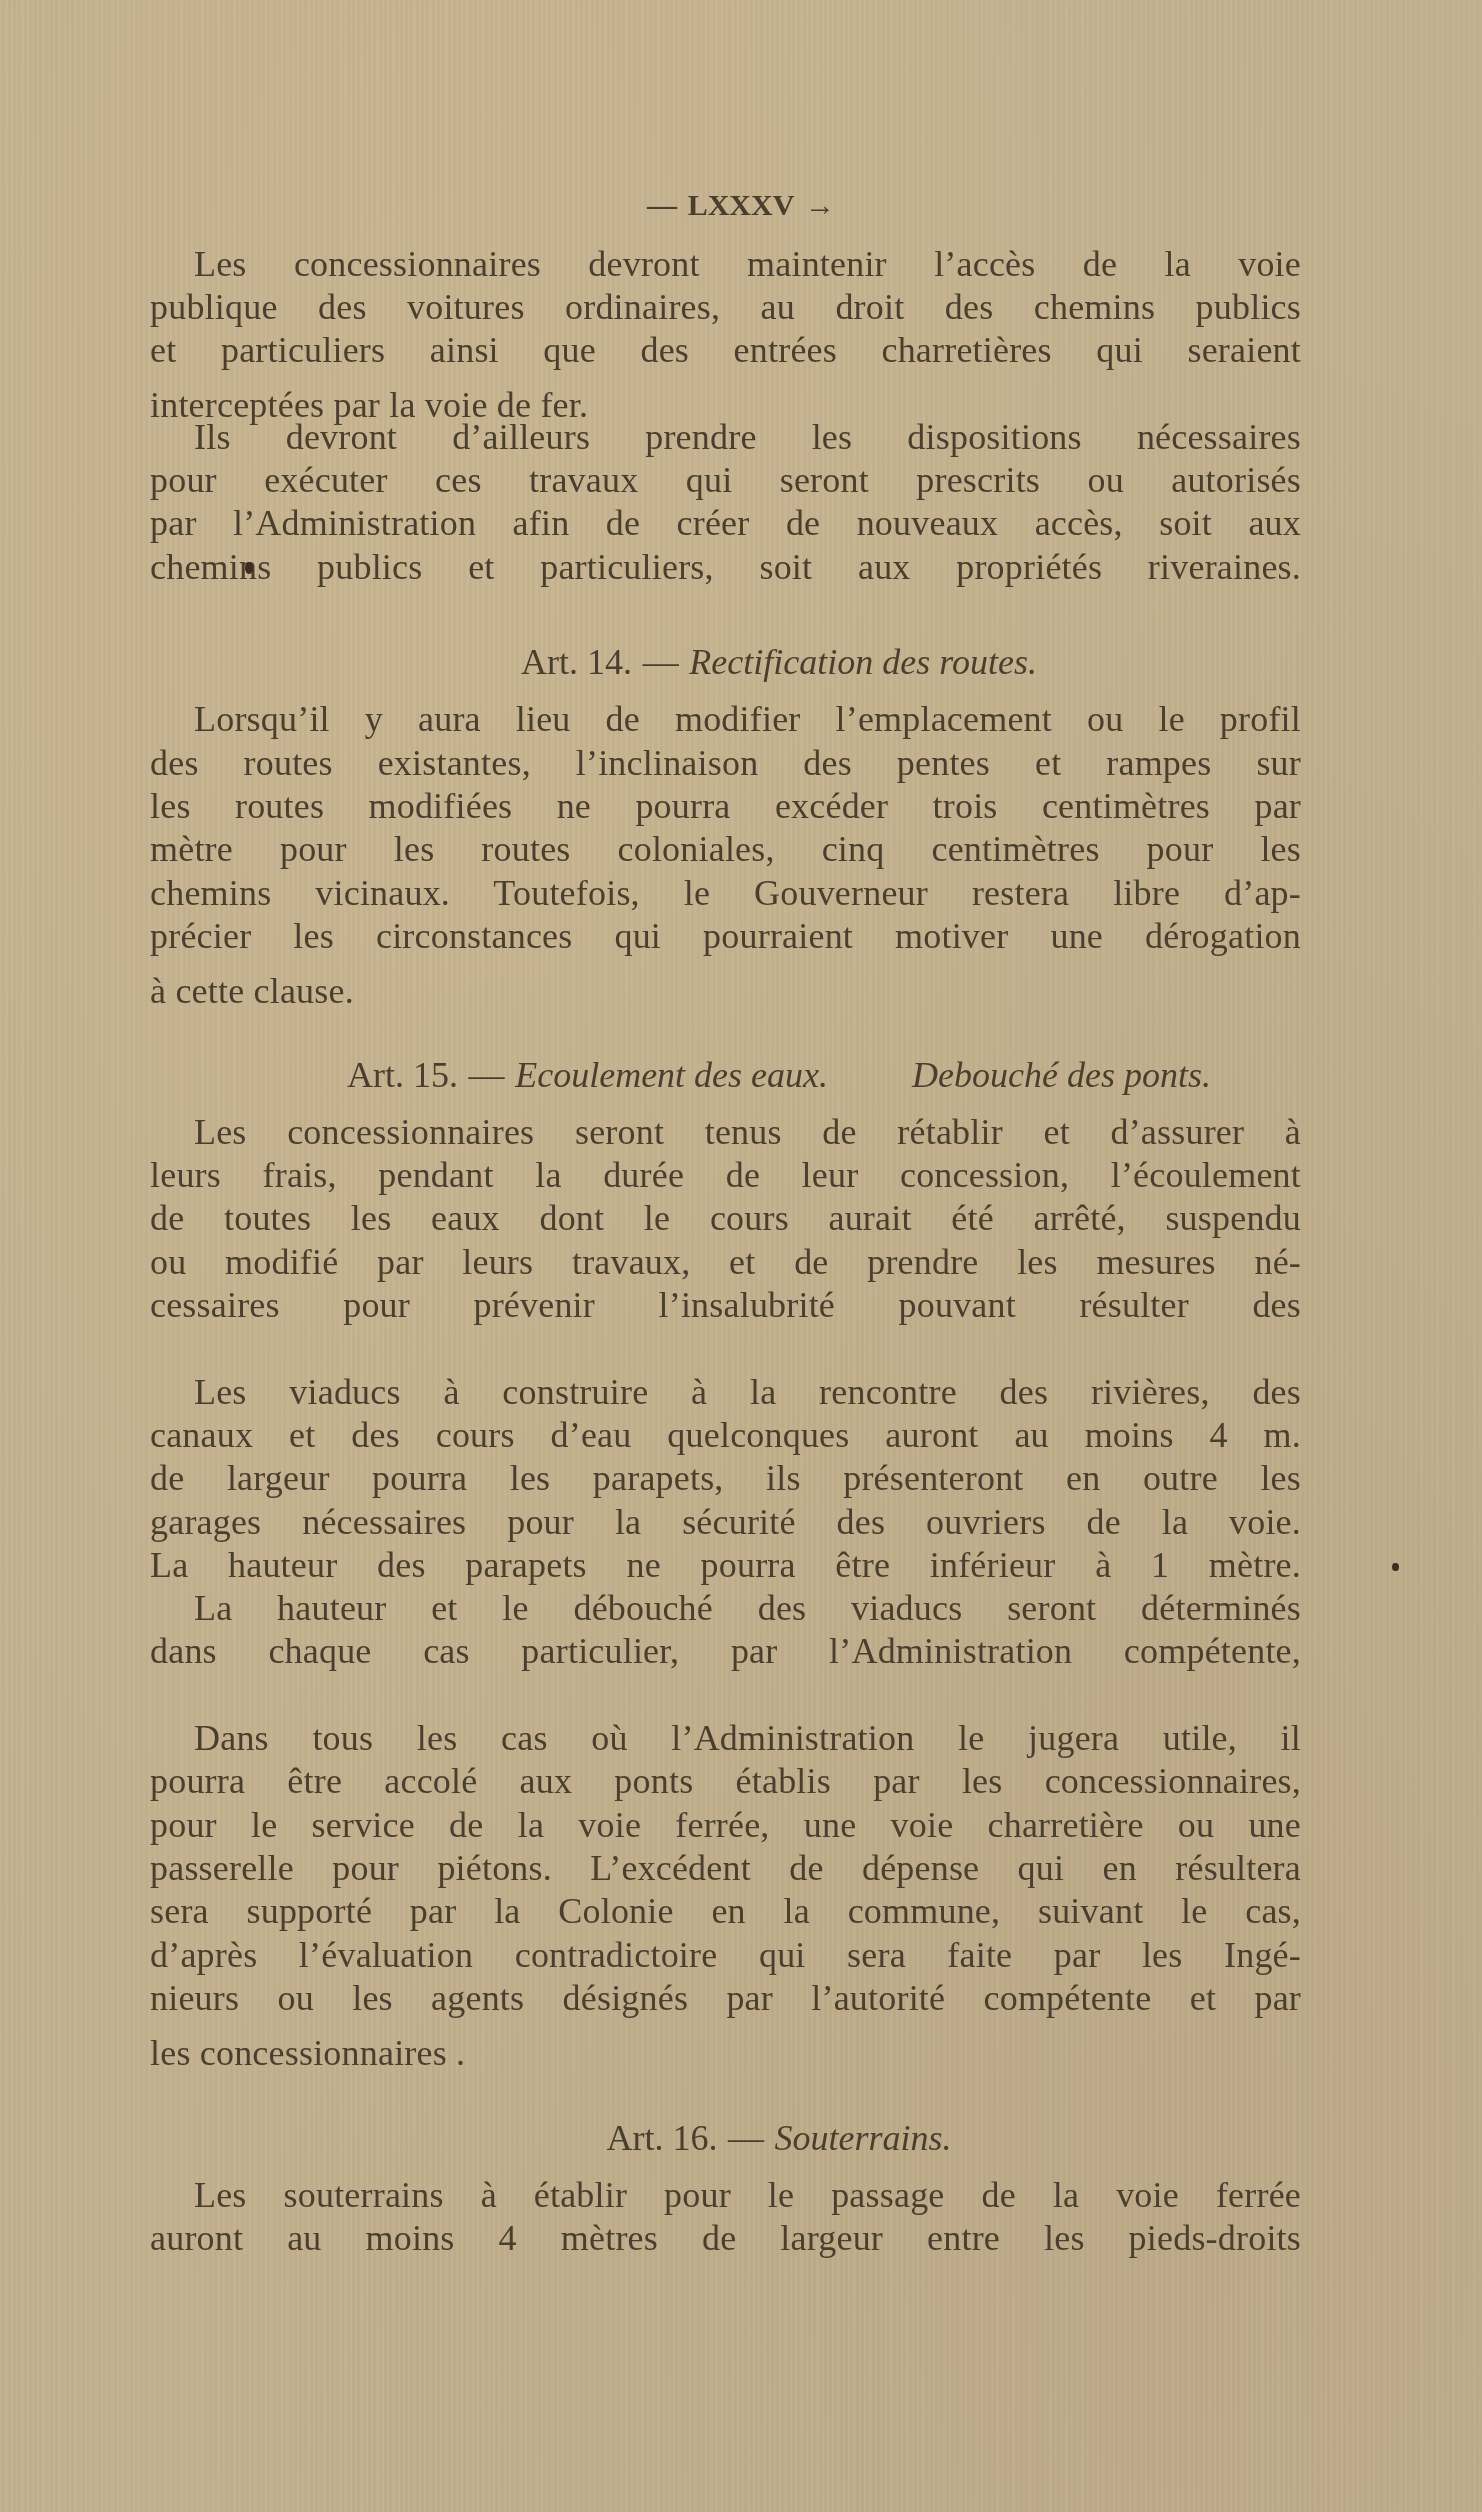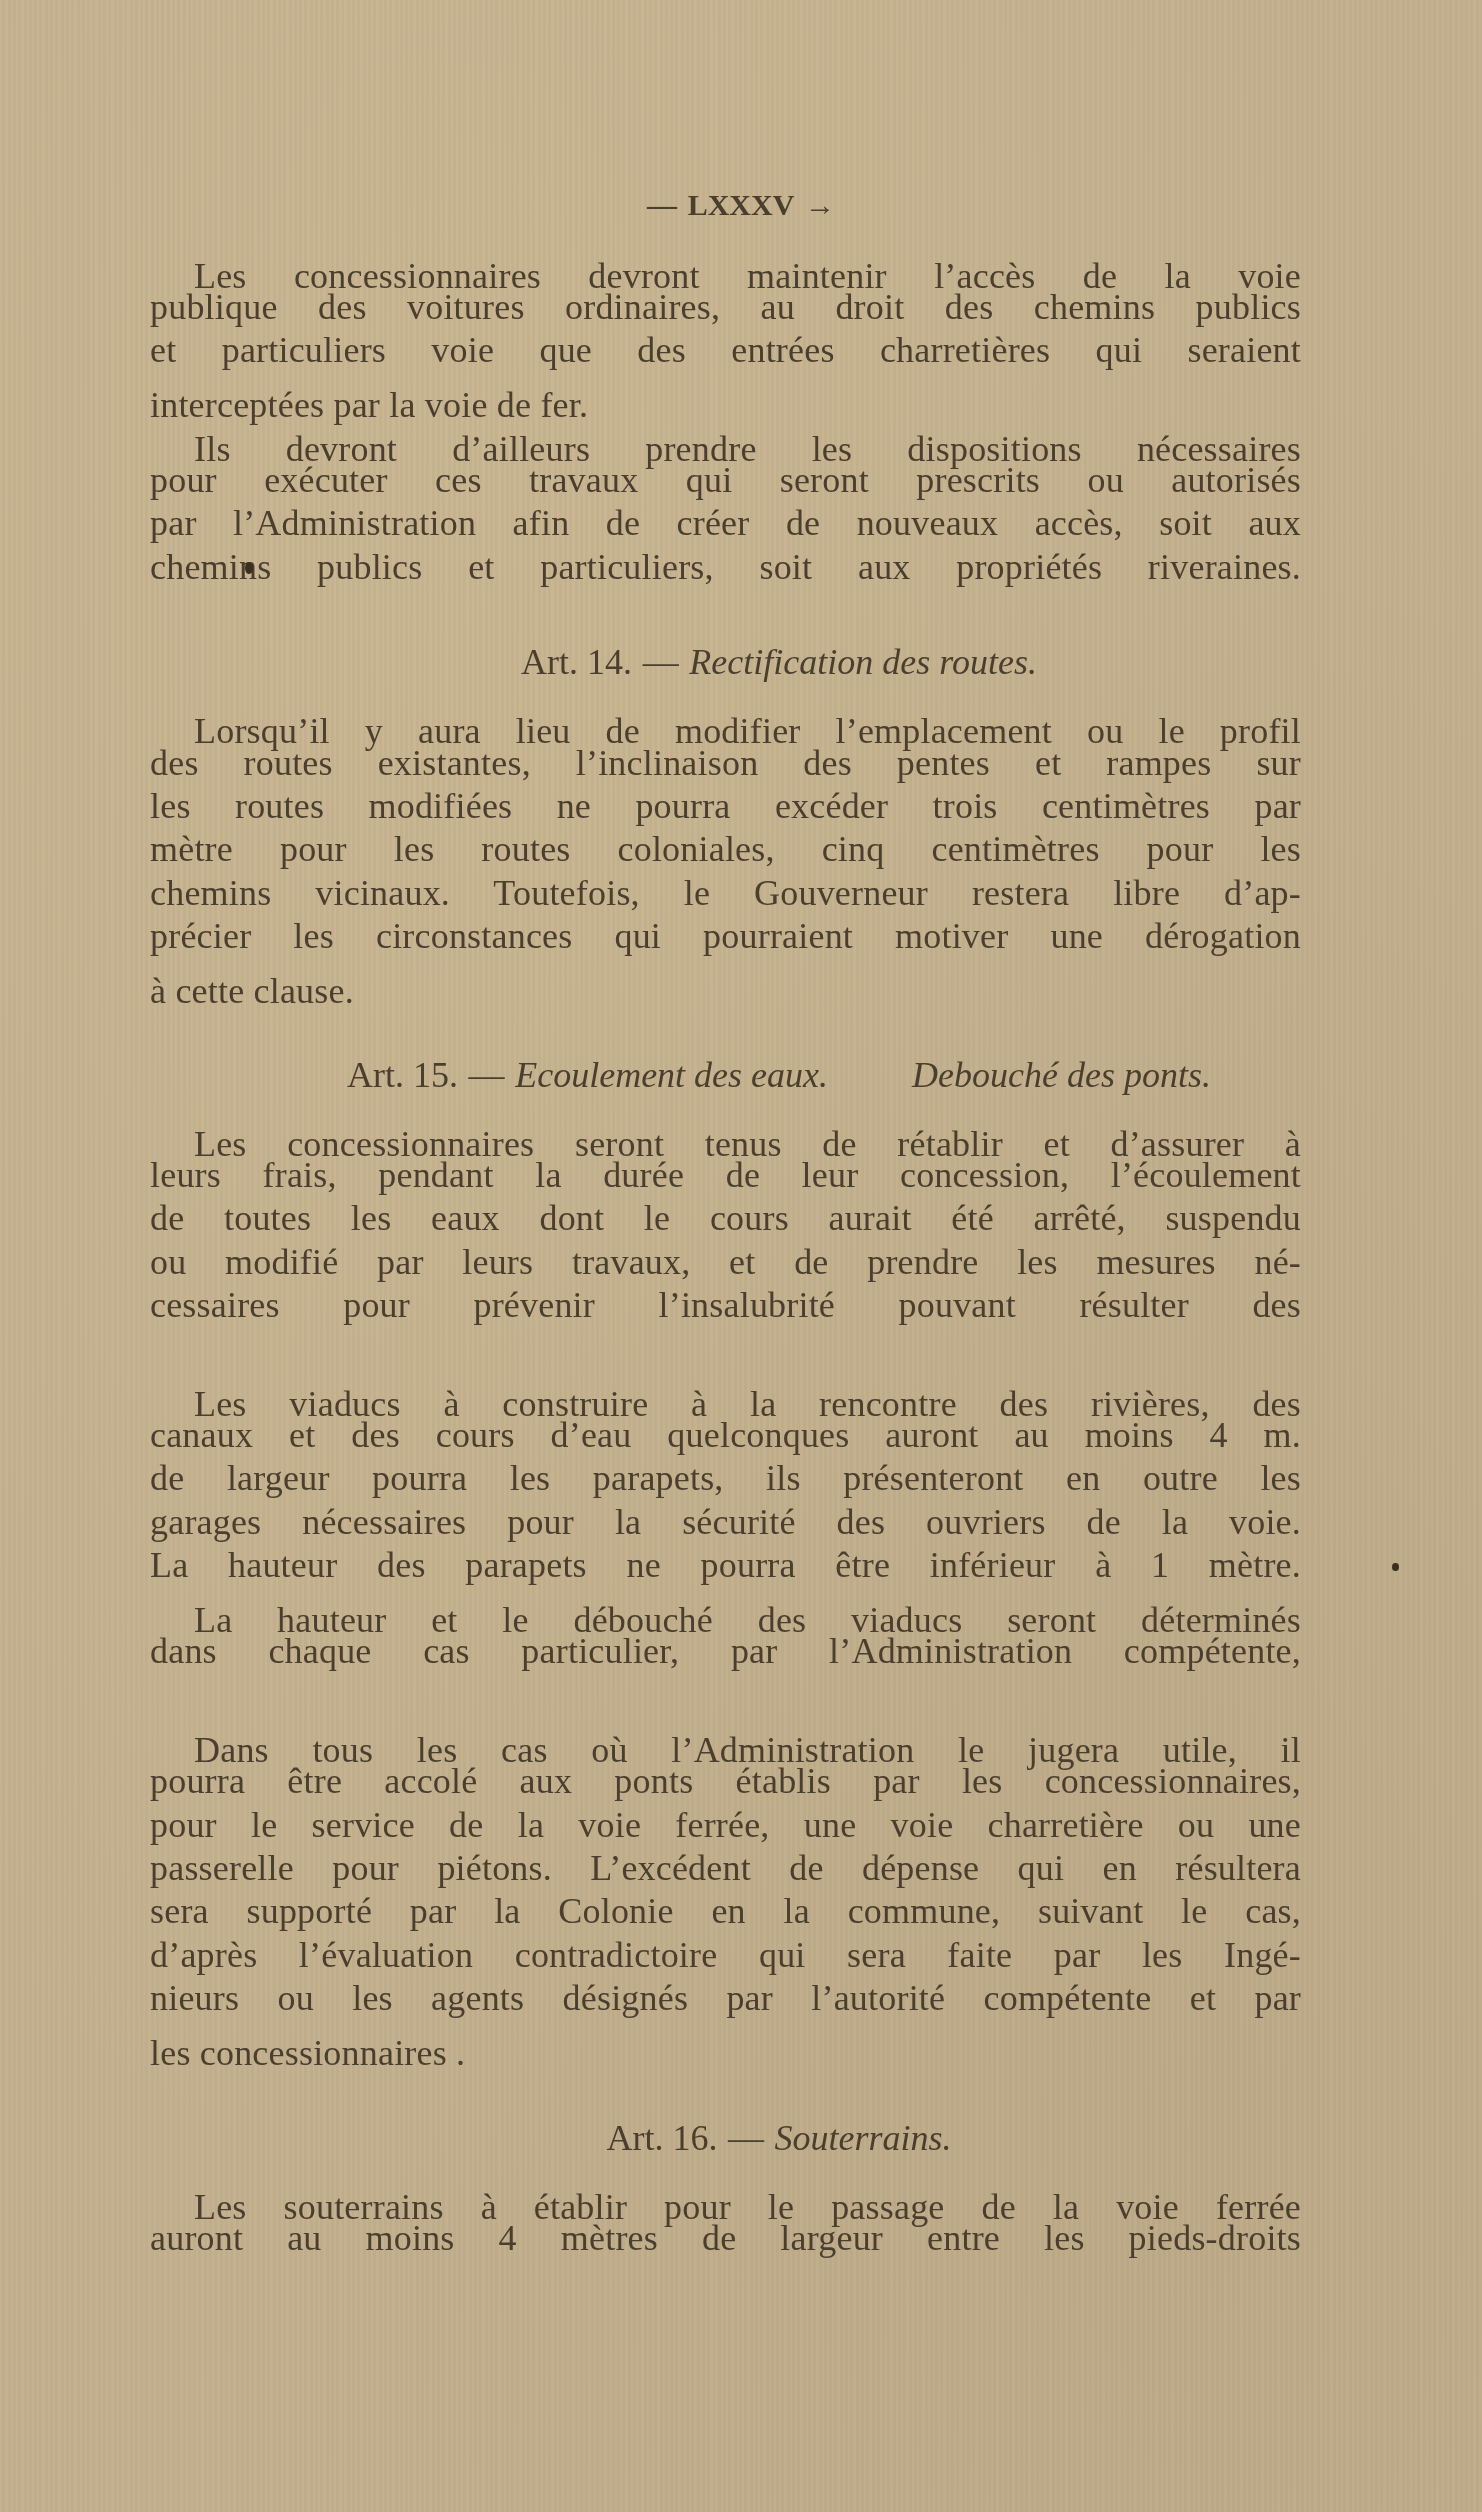--- a/index.html
+++ b/index.html
@@ -15,21 +15,21 @@
   }
   .page { position: absolute; left: 0; top: 0; width: 1482px; height: 2512px; }
   .line {
     position: absolute; left: 150px; width: 1151px;
     font-size: 36px; line-height: 44px; height: 44px;
     white-space: nowrap; overflow: hidden;
     text-align: justify; text-align-last: justify;
     transform-origin: left top;
     letter-spacing: 0.2px;
   }
-  .line.indent { left: 194px; width: 1107px; margin-top: 12px; }
+  .line.indent { left: 194px; width: 1107px; }
   .line.last { text-align-last: left; margin-top: 12px; }
   .header {
     position: absolute; left: 0; width: 1482px; top: 186px;
     text-align: center; font-size: 30px; line-height: 38px; font-weight: bold;
     color: #4a3f2e;
   }
   .header .dash { font-weight: bold; margin: 0 10.6px; }
   .heading {
     position: absolute; left: 0; width: 1482px; text-align: center;
     font-size: 36px; line-height: 44px; white-space: nowrap; margin-left: 38px;
@@ -43,21 +43,21 @@
 <body>
 
 <div class="page">
 
   <div class="header">
     <span class="dash">—</span><span>LXXXV</span><span class="dash">→</span>
   </div>
 
   <div class="line indent" style="top:242px">Les concessionnaires devront maintenir l’accès de la voie</div>
   <div class="line" style="top:285px">publique des voitures ordinaires, au droit des chemins publics</div>
-  <div class="line" style="top:328px">et particuliers voie que des entrées charretières qui seraient</div>
+  <div class="line" style="top:328px">et particuliers ainsi que des entrées charretières qui seraient</div>
   <div class="line last" style="top:371px">interceptées par la voie de fer.</div>
 
   <div class="line indent" style="top:415px">Ils devront d’ailleurs prendre les dispositions nécessaires</div>
   <div class="line" style="top:458px">pour exécuter ces travaux qui seront prescrits ou autorisés</div>
   <div class="line" style="top:501px">par l’Administration afin de créer de nouveaux accès, soit aux</div>
   <div class="line" style="top:545px">chemins publics et particuliers, soit aux propriétés riveraines.</div>
 
   <div class="heading" style="top:640px">
     <span>Art. 14.</span><span class="sep">—</span><span class="title">Rectification des routes.</span>
   </div>

